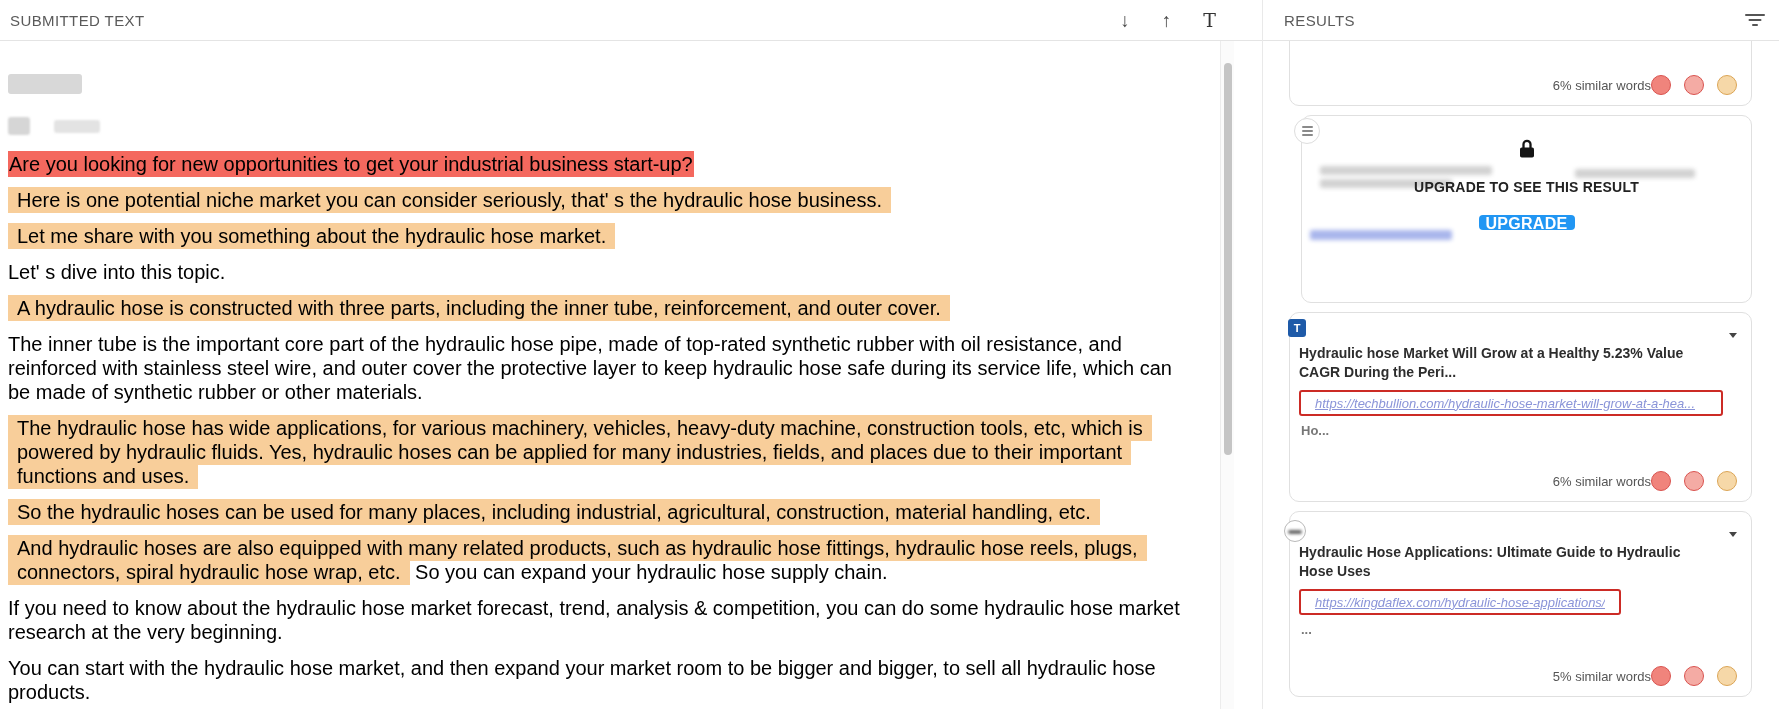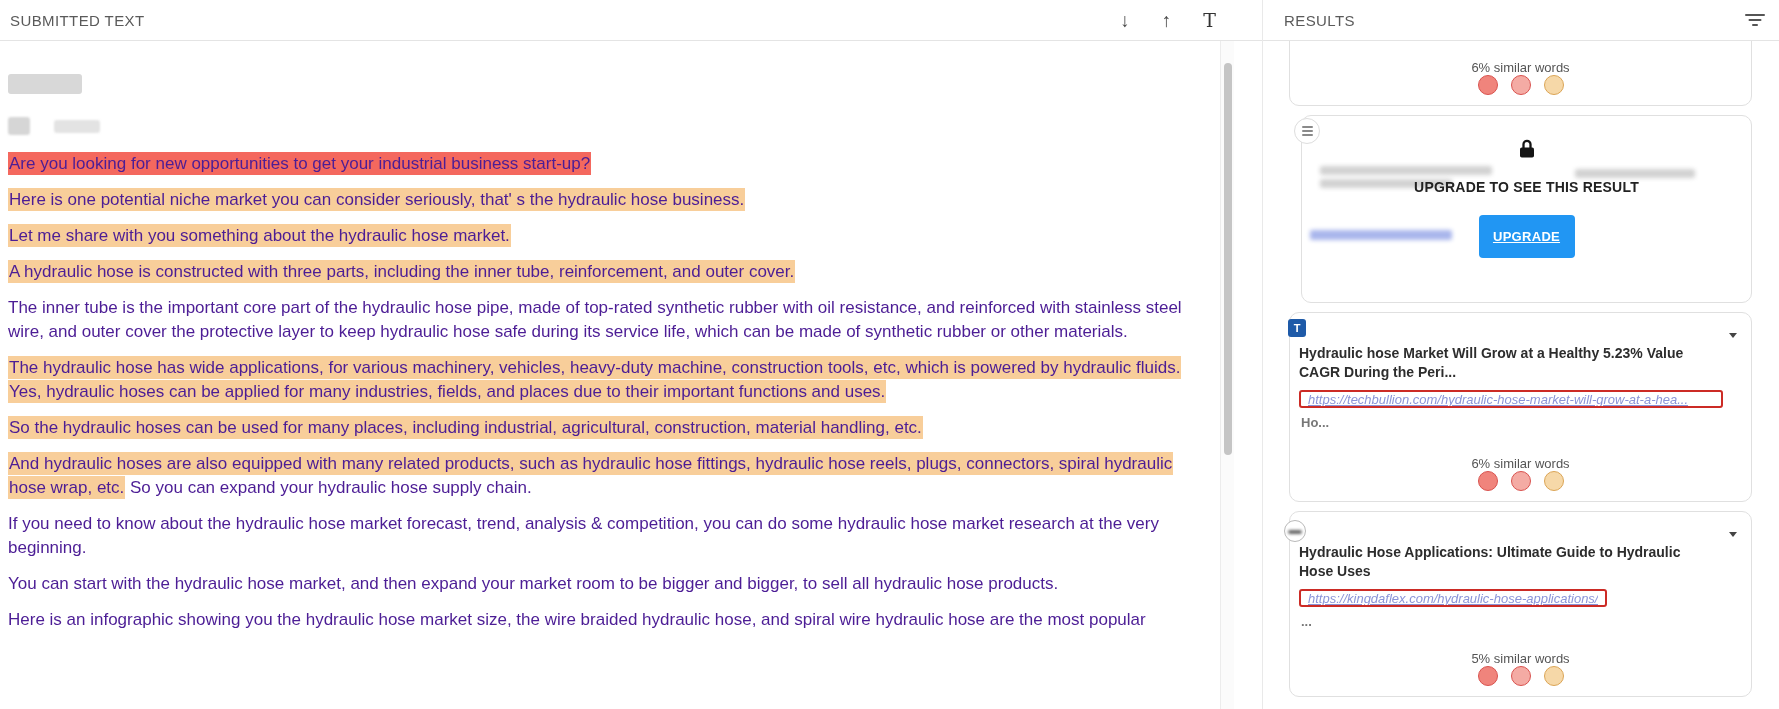--- a/index.html
+++ b/index.html
@@ -20,23 +20,23 @@
   .left-panel .panel-header { padding-left:10px; }
   .doc-area { position:absolute; top:41px; left:0; width:1234px; bottom:0; overflow:hidden; }
   .doc-scroll { position:absolute; inset:0 14px 0 0; padding:33px 31px 0 8px; }
 
   .redacted-block-1 { width:74px; height:20px; border-radius:3px; background:#d8d8d8; }
   .redacted-row { margin-top:23px; display:flex; align-items:center; gap:24px; }
   .redacted-avatar { width:22px; height:18px; border-radius:3px; background:#d6d6d6; filter:blur(1px); }
   .redacted-line { width:46px; height:13px; border-radius:3px; background:#e3e3e3; filter:blur(1px); }
 
   .doc-body { margin-top:17px; }
-  .doc-p { font-size:17px; line-height:24px; color:#4c1d95; margin:0 0 12px 0; }
+  .doc-p { font-size:20px; line-height:24px; color:#000000; margin:0 0 12px 0; }
   .hl-red    { background:var(--highlight-red);    box-decoration-break:clone; -webkit-box-decoration-break:clone; padding:2px 1px; }
-  .hl-orange { background:var(--highlight-orange); box-decoration-break:clone; -webkit-box-decoration-break:clone; padding:2px 1px; }
+  .hl-orange { background:var(--highlight-orange); box-decoration-break:clone; -webkit-box-decoration-break:clone; padding:2px 9px; }
   .hl-none   { background:transparent; }
 
   .scrollbar { position:absolute; right:0; top:0; bottom:0; width:14px;
                background:#fbfbfb; border-left:1px solid #ececec; }
   .scroll-thumb { position:absolute; left:3px; top:22px; width:8px; height:392px;
                   background:#c5c5c5; border-radius:4px; }
 
   
   .right-panel { position:absolute; left:1262px; top:0; width:517px; height:709px;
                  border-left:1px solid #e9e9e9; }
@@ -46,59 +46,59 @@
   .cards-viewport { position:absolute; top:41px; left:0; right:0; bottom:0;
                     overflow:hidden; padding:10px 27px 0 26px; }
   .result-card { position:relative; background:#fff; border:1px solid #e0e0e0;
                  border-radius:10px; margin-bottom:9px; }
   .card-partial { height:125px; margin-top:-70px; }
   .card-upgrade { height:188px;margin-left:12px; }
   .card-source-1 { height:190px; }
   .card-source-2 { height:186px; }
 
   .percent-row { position:absolute; left:14px; right:14px; bottom:10px;
-                 display:flex; align-items:center; justify-content:flex-end;flex-direction:column; }
+                 display:flex; align-items:center; justify-content:flex-end; }
   .percent-label { font-size:13px; color:#555; }
   .dots { display:flex; align-items:center; gap:13px; }
   .dot { width:20px; height:20px; border-radius:50%; border:1.5px solid; display:inline-block; cursor:pointer; }
 
   
   .menu-fab { position:absolute; left:-8px; top:2px; width:26px; height:26px; border-radius:50%;
               background:#fff; border:1px solid #ddd; display:flex; flex-direction:column;
               align-items:center; justify-content:center; gap:2.5px; cursor:pointer; z-index:2; }
   .menu-fab .bar { width:11px; height:1.5px; background:#8a8a8a; border-radius:1px; }
   .blur-bar { position:absolute; height:9px; background:#d2d2d2; border-radius:2px; filter:blur(2px); }
   .blur-b1 { left:18px; top:50px; width:172px; }
   .blur-b2 { left:18px; top:63px; width:132px; }
   .blur-b3 { right:56px; top:53px; width:120px; }
   .lock-wrap { position:absolute; top:21px; left:0; right:0; display:flex; justify-content:center; }
   .upgrade-title { position:absolute; top:63px; left:0; right:0; text-align:center;
                    font-size:14px; font-weight:700; color:#222; letter-spacing:.2px; }
   .upgrade-btn { position:absolute; top:99px; left:50%; transform:translateX(-50%);
-                 width:96px; height:43px; background:var(--accent-blue); color:#fff;
-                 border:none; border-radius:4px; font-size:13px; font-weight:700;
-                 letter-spacing:.3px; cursor:pointer; font-family:"Liberation Sans",sans-serif;text-decoration:underline; }
+                 width:96px; height:15px; background:var(--accent-blue); color:#fff;
+                 border:none; border-radius:4px; font-size:16px; font-weight:700;
+                 letter-spacing:.3px; cursor:pointer; font-family:"Liberation Sans",sans-serif; }
   .blur-link { position:absolute; left:8px; top:114px; width:142px; height:10px;
                background:var(--blur-link); border-radius:2px; filter:blur(2px); }
 
   
   .favicon-square { position:absolute; left:-2px; top:6px; width:18px; height:18px;
                     background:#1e5aa8; border-radius:3px; color:#fff; font-size:11px;
                     font-weight:700; display:flex; align-items:center; justify-content:center; }
   .favicon-circle { position:absolute; left:-6px; top:8px; width:22px; height:22px;
                     background:#fff; border:1px solid #b9b9b9; border-radius:50%; overflow:hidden; }
   .favicon-circle .smudge { margin:9px 3px 0; height:4px; background:#666;
                             border-radius:2px; filter:blur(1.5px); }
   .chevron { position:absolute; right:14px; top:20px; width:0; height:0; cursor:pointer;
              border-left:4.5px solid transparent; border-right:4.5px solid transparent;
              border-top:5.5px solid #444; }
   .source-title { margin:31px 45px 0 9px; font-size:14px; font-weight:700; color:#2d2d2d;
                   line-height:19px; }
-  .url-box { margin:8px 28px 0 9px; height:18px; border:2px solid var(--url-box-border);
-             border-radius:3px; display:flex; align-items:center; padding:0 7px; overflow:hidden; }
+  .url-box { margin:8px 28px 0 9px; height:26px; border:2px solid var(--url-box-border);
+             border-radius:3px; display:flex; align-items:center; padding:0 14px; overflow:hidden; }
   .url-box.fit { width:fit-content; max-width:calc(100% - 21px); }
   .url-link { font-size:13px; font-style:italic; color:var(--url-link-text);
               text-decoration:underline; white-space:nowrap; overflow:hidden; cursor:pointer; }
   .snippet { margin:7px 0 0 11px; font-size:13px; color:#777;font-weight:bold; }
 </style>
 </head>
 <body>
 
 <div class="app">
 
@@ -115,20 +115,21 @@
       <div class="doc-scroll">
         <div class="redacted-block-1"></div>
         <div class="redacted-row">
           <div class="redacted-avatar"></div>
           <div class="redacted-line"></div>
         </div>
         <div class="doc-body">
             <p class="doc-p"><span class="hl-red">Are you looking for new opportunities to get your industrial business start-up?</span></p>
             <p class="doc-p"><span class="hl-orange">Here is one potential niche market you can consider seriously, that' s the hydraulic hose business.</span></p>
             <p class="doc-p"><span class="hl-orange">Let me share with you something about the hydraulic hose market.</span></p>
+            <p class="doc-p"><span class="hl-none">Let' s dive into this topic.</span></p>
             <p class="doc-p"><span class="hl-orange">A hydraulic hose is constructed with three parts, including the inner tube, reinforcement, and outer cover.</span></p>
             <p class="doc-p"><span class="hl-none">The inner tube is the important core part of the hydraulic hose pipe, made of top-rated synthetic rubber with oil resistance, and reinforced with stainless steel wire, and outer cover the protective layer to keep hydraulic hose safe during its service life, which can be made of synthetic rubber or other materials.</span></p>
             <p class="doc-p"><span class="hl-orange">The hydraulic hose has wide applications, for various machinery, vehicles, heavy-duty machine, construction tools, etc, which is powered by hydraulic fluids. Yes, hydraulic hoses can be applied for many industries, fields, and places due to their important functions and uses.</span></p>
             <p class="doc-p"><span class="hl-orange">So the hydraulic hoses can be used for many places, including industrial, agricultural, construction, material handling, etc.</span></p>
             <p class="doc-p"><span class="hl-orange">And hydraulic hoses are also equipped with many related products, such as hydraulic hose fittings, hydraulic hose reels, plugs, connectors, spiral hydraulic hose wrap, etc.</span><span class="hl-none"> So you can expand your hydraulic hose supply chain.</span></p>
             <p class="doc-p"><span class="hl-none">If you need to know about the hydraulic hose market forecast, trend, analysis &amp; competition, you can do some hydraulic hose market research at the very beginning.</span></p>
             <p class="doc-p"><span class="hl-none">You can start with the hydraulic hose market, and then expand your market room to be bigger and bigger, to sell all hydraulic hose products.</span></p>
             <p class="doc-p"><span class="hl-none">Here is an infographic showing you the hydraulic hose market size, the wire braided hydraulic hose, and spiral wire hydraulic hose are the most popular</span></p>
           </div>
       </div>

